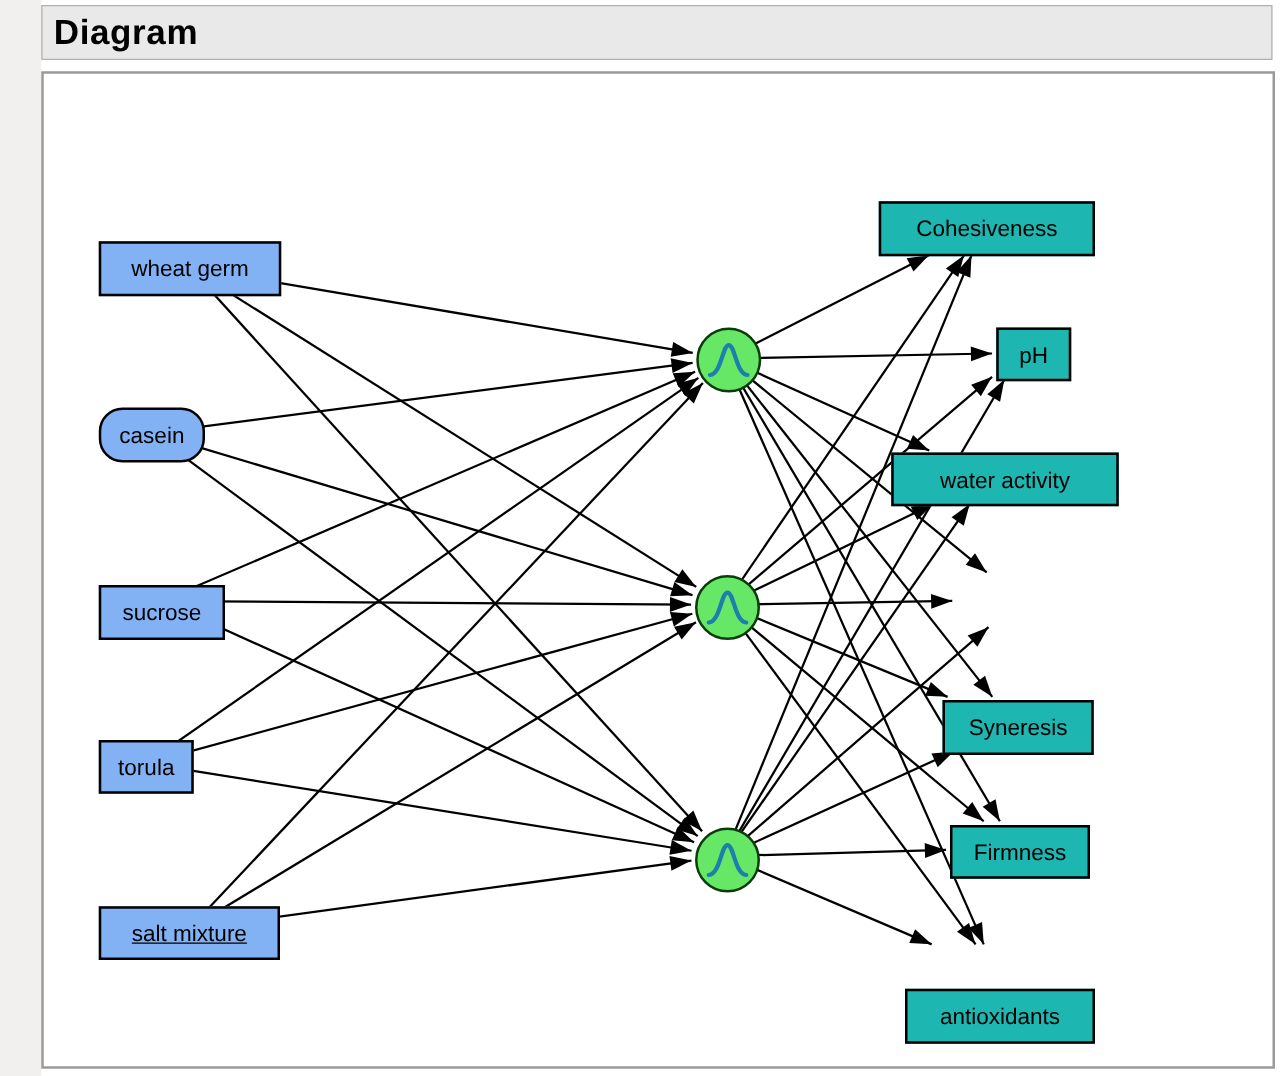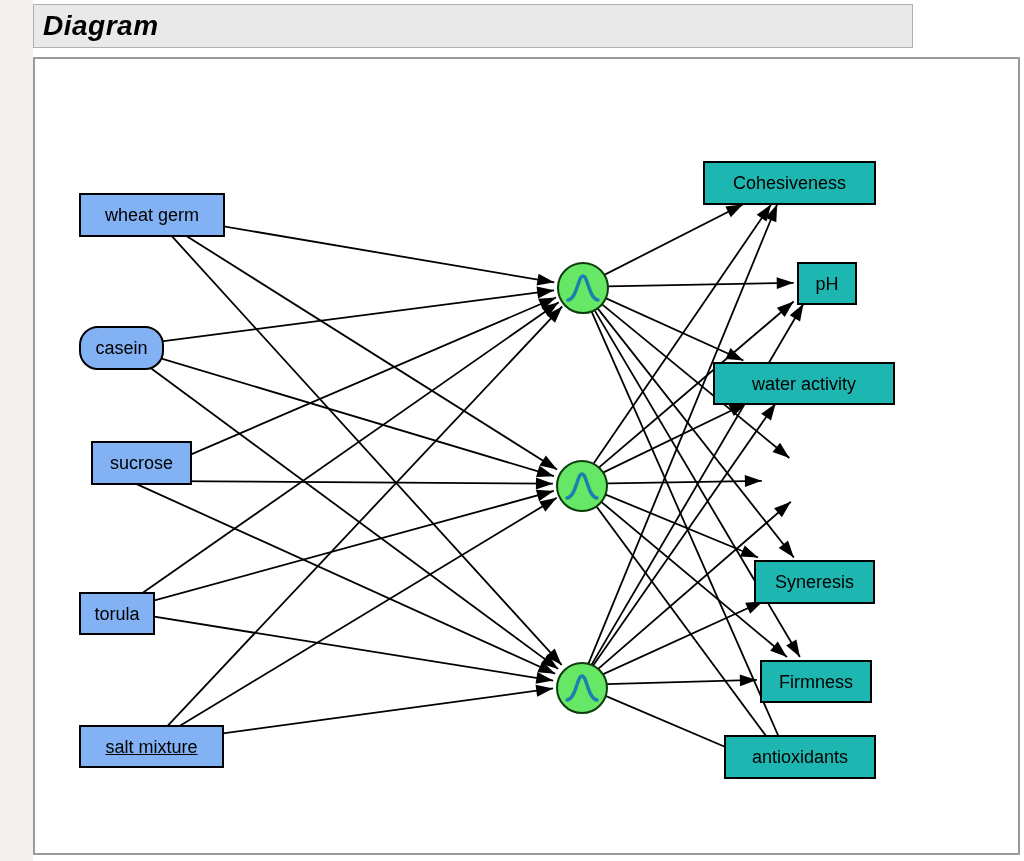--- a/index.html
+++ b/index.html
@@ -58,21 +58,21 @@
     border: 2.5px solid var(--hidden-border, #0b3d0b);
     display: flex; align-items: center; justify-content: center;
   }
   .hidden-node svg { display: block; }
 </style>
 </head>
 <body>
 
 <div class="left-margin"></div>
 
-<div class="outline-header" id="outline-header" style="left: 33px; top: 4px; width: 880px; height: 44px; font-style: italic;">
+<div class="outline-header" id="outline-header" style="left: 33px; top: 4px; width: 985px; height: 44px;">
   <span class="outline-title">Diagram</span>
 </div>
 
 <div class="content-panel" id="diagram-canvas" style="left: 33px; top: 57px; width: 987px; height: 798px;">
   <svg class="edges-layer" id="edges-layer" viewBox="0 0 987 798">
       <defs>
         <marker id="arw" viewBox="0 0 18 13" refX="17.5" refY="6.5" markerWidth="18" markerHeight="13" orient="auto" markerUnits="userSpaceOnUse">
           <path d="M0.5 0.5 L17.5 6.5 L0.5 12.5 Z" fill="#000000"></path>
         </marker>
       </defs>
@@ -108,29 +108,29 @@
       <line x1="547" y1="629" x2="745.4603960396039" y2="146" stroke="#000000" stroke-width="1.8" marker-end="url(#arw)"></line>
       <line x1="547" y1="629" x2="771.8763906056861" y2="246" stroke="#000000" stroke-width="1.8" marker-end="url(#arw)"></line>
       <line x1="547" y1="629" x2="744.0311986863711" y2="346" stroke="#000000" stroke-width="1.8" marker-end="url(#arw)"></line>
       <line x1="547" y1="629" x2="759.1359223300971" y2="445" stroke="#000000" stroke-width="1.8" marker-end="url(#arw)"></line>
       <line x1="547" y1="629" x2="731.2452830188679" y2="545" stroke="#000000" stroke-width="1.8" marker-end="url(#arw)"></line>
       <line x1="547" y1="629" x2="725" y2="624.0555555555555" stroke="#000000" stroke-width="1.8" marker-end="url(#arw)"></line>
       <line x1="547" y1="629" x2="713.4301075268818" y2="700" stroke="#000000" stroke-width="1.8" marker-end="url(#arw)"></line>
     </svg>
 <div class="node input-node" style="left: 44px; top: 134px; width: 146px; height: 44px;">wheat germ</div>
     <div class="node input-node" style="left: 44px; top: 267px; width: 85px; height: 44px; border-radius: 19px;">casein</div>
-    <div class="node input-node" style="left: 44px; top: 382px; width: 101px; height: 44px; margin-left: 12px;">sucrose</div>
+    <div class="node input-node" style="left: 44px; top: 409px; width: 101px; height: 44px;">sucrose</div>
     <div class="node input-node" style="left: 44px; top: 533px; width: 76px; height: 43px;">torula</div>
     <div class="node input-node" style="left: 44px; top: 666px; width: 145px; height: 43px; text-decoration: underline;">salt mixture</div>
     <div class="node output-node" style="left: 668px; top: 102px; width: 173px; height: 44px;">Cohesiveness</div>
     <div class="node output-node" style="left: 762px; top: 203px; width: 60px; height: 43px;">pH</div>
     <div class="node output-node" style="left: 678px; top: 303px; width: 182px; height: 43px;">water activity</div>
     <div class="node output-node" style="left: 719px; top: 501px; width: 121px; height: 44px;">Syneresis</div>
     <div class="node output-node" style="left: 725px; top: 601px; width: 112px; height: 43px;">Firmness</div>
-    <div class="node output-node" style="left: 689px; top: 676px; width: 152px; height: 44px;">antioxidants</div>
+    <div class="node output-node" style="left: 689px; top: 732px; width: 152px; height: 44px;">antioxidants</div>
     <div class="hidden-node" style="left: 522px; top: 203px; width: 52px; height: 52px;">
       <svg width="36" height="32" viewBox="0 0 36 32">
         <path d="M3 28 C 12 27.5, 13 4, 18 4 C 23 4, 24 27.5, 33 28" fill="none" stroke="#1d7fae" stroke-width="3.4" stroke-linecap="round"></path>
       </svg>
     </div>
     <div class="hidden-node" style="left: 521px; top: 401px; width: 52px; height: 52px;">
       <svg width="36" height="32" viewBox="0 0 36 32">
         <path d="M3 28 C 12 27.5, 13 4, 18 4 C 23 4, 24 27.5, 33 28" fill="none" stroke="#1d7fae" stroke-width="3.4" stroke-linecap="round"></path>
       </svg>
     </div>

